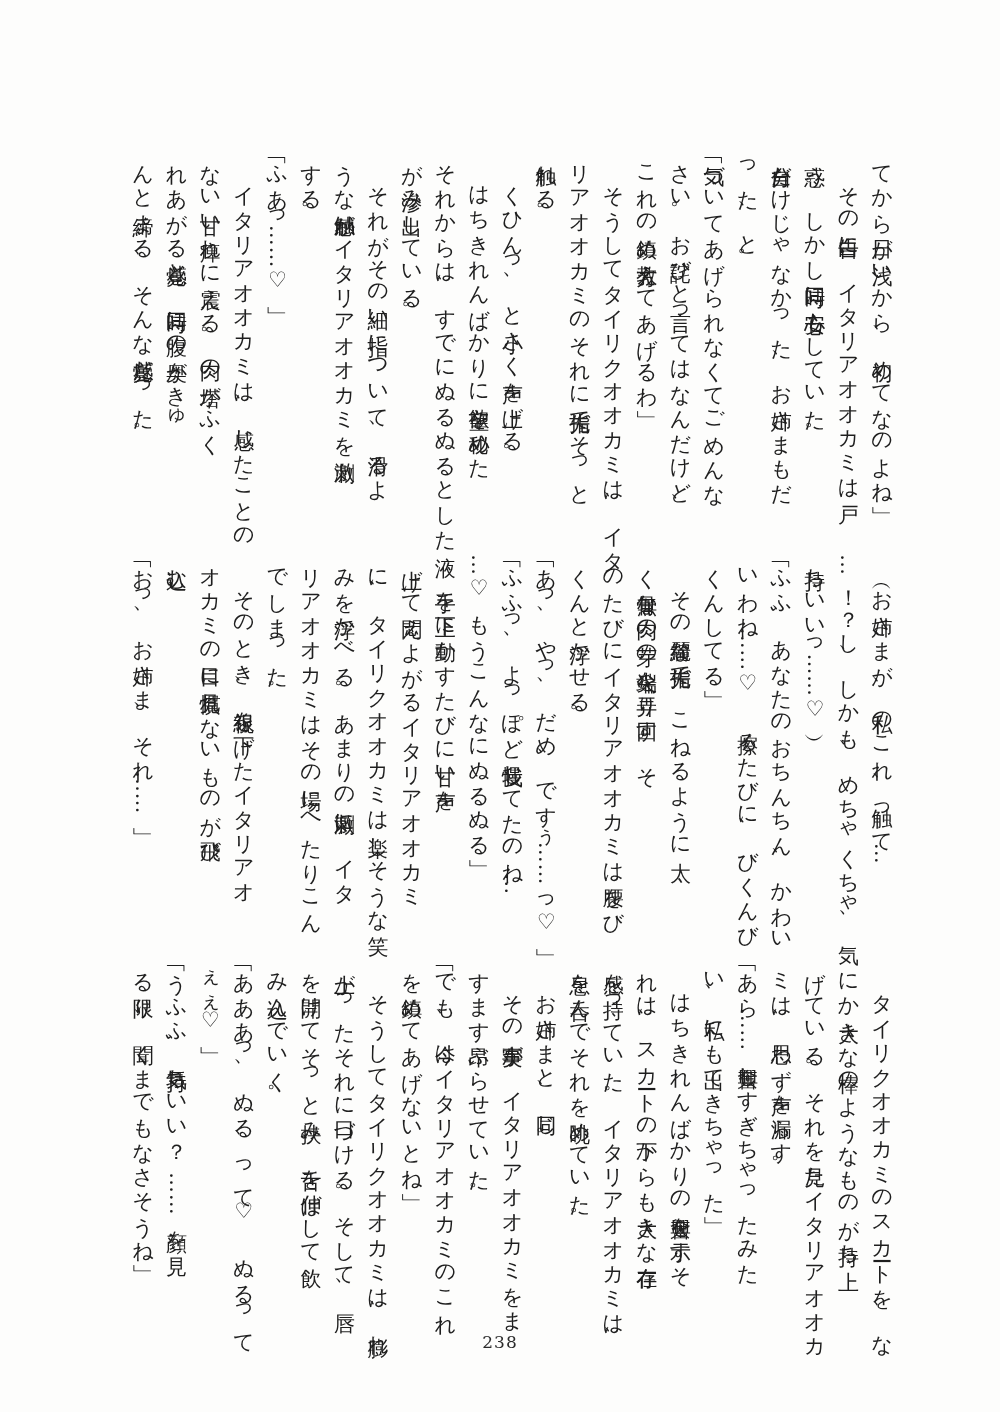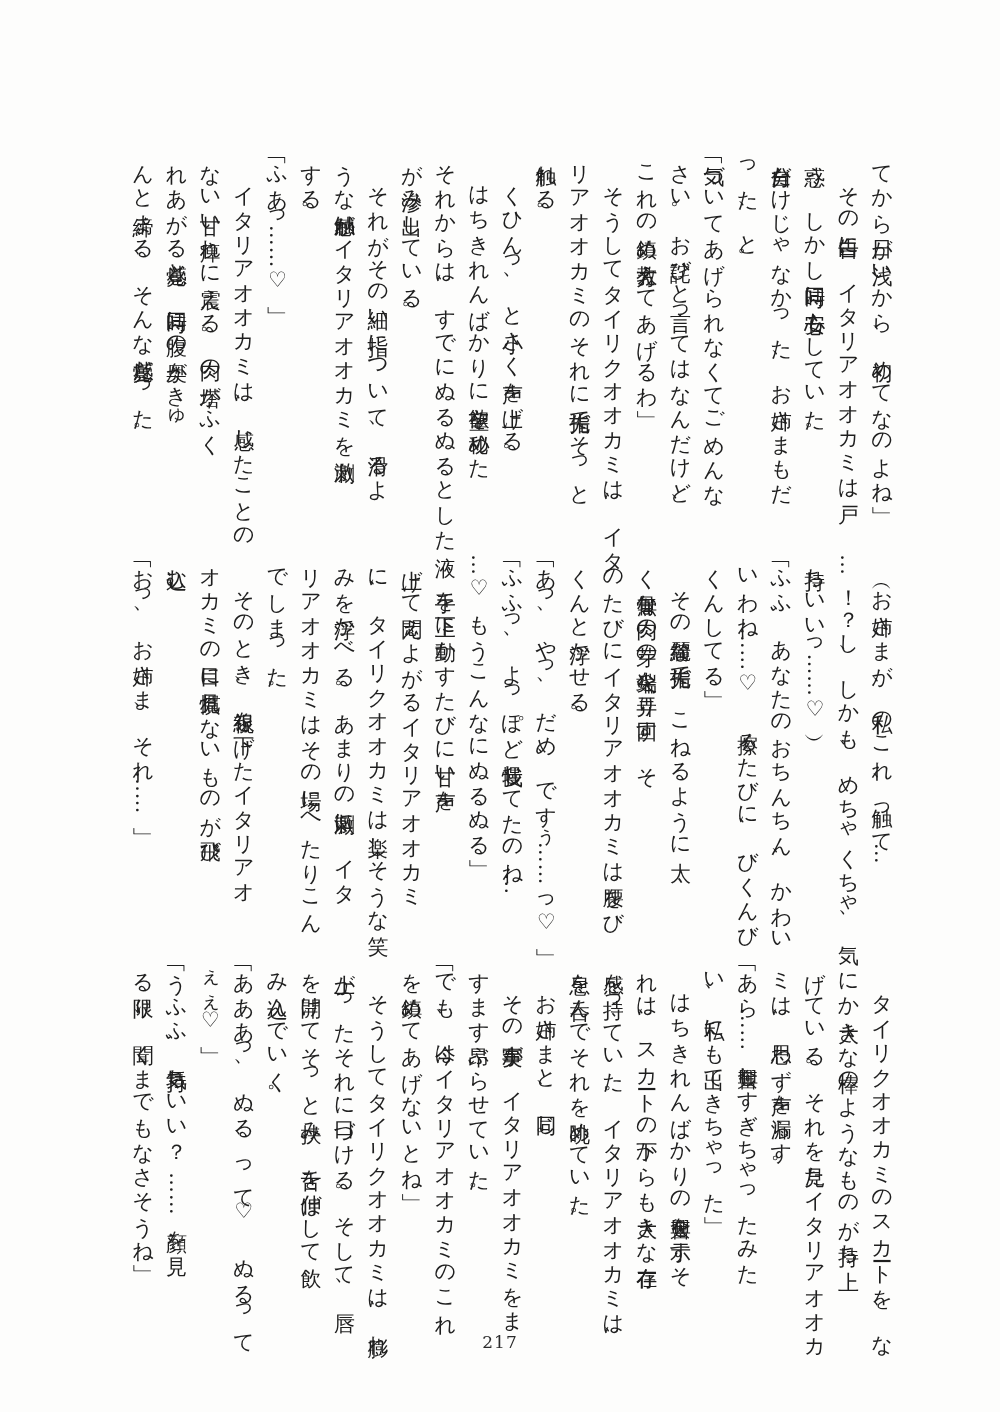--- a/index.html
+++ b/index.html
@@ -123,15 +123,15 @@
       <p class="line">　そうしてタイリクオオカミは、膨れ</p>
       <p class="line">上がったそれに口づける。そして、唇</p>
       <p class="line">を開けてそっと挟み、舌を伸ばして飲</p>
       <p class="line">み込んでいく。</p>
       <p class="line">「あああっ、ぬる、って♡　ぬるって</p>
       <p class="line">ぇぇ♡」</p>
       <p class="line">「うふふ、気持ちいい？　……顔を見</p>
       <p class="line">る限り、聞くまでもなさそうね」</p>
     </section>
 
-  <div class="page-number">217</div>
+  <div class="page-number">238</div>
 
 </div>
 
 </body></html>

